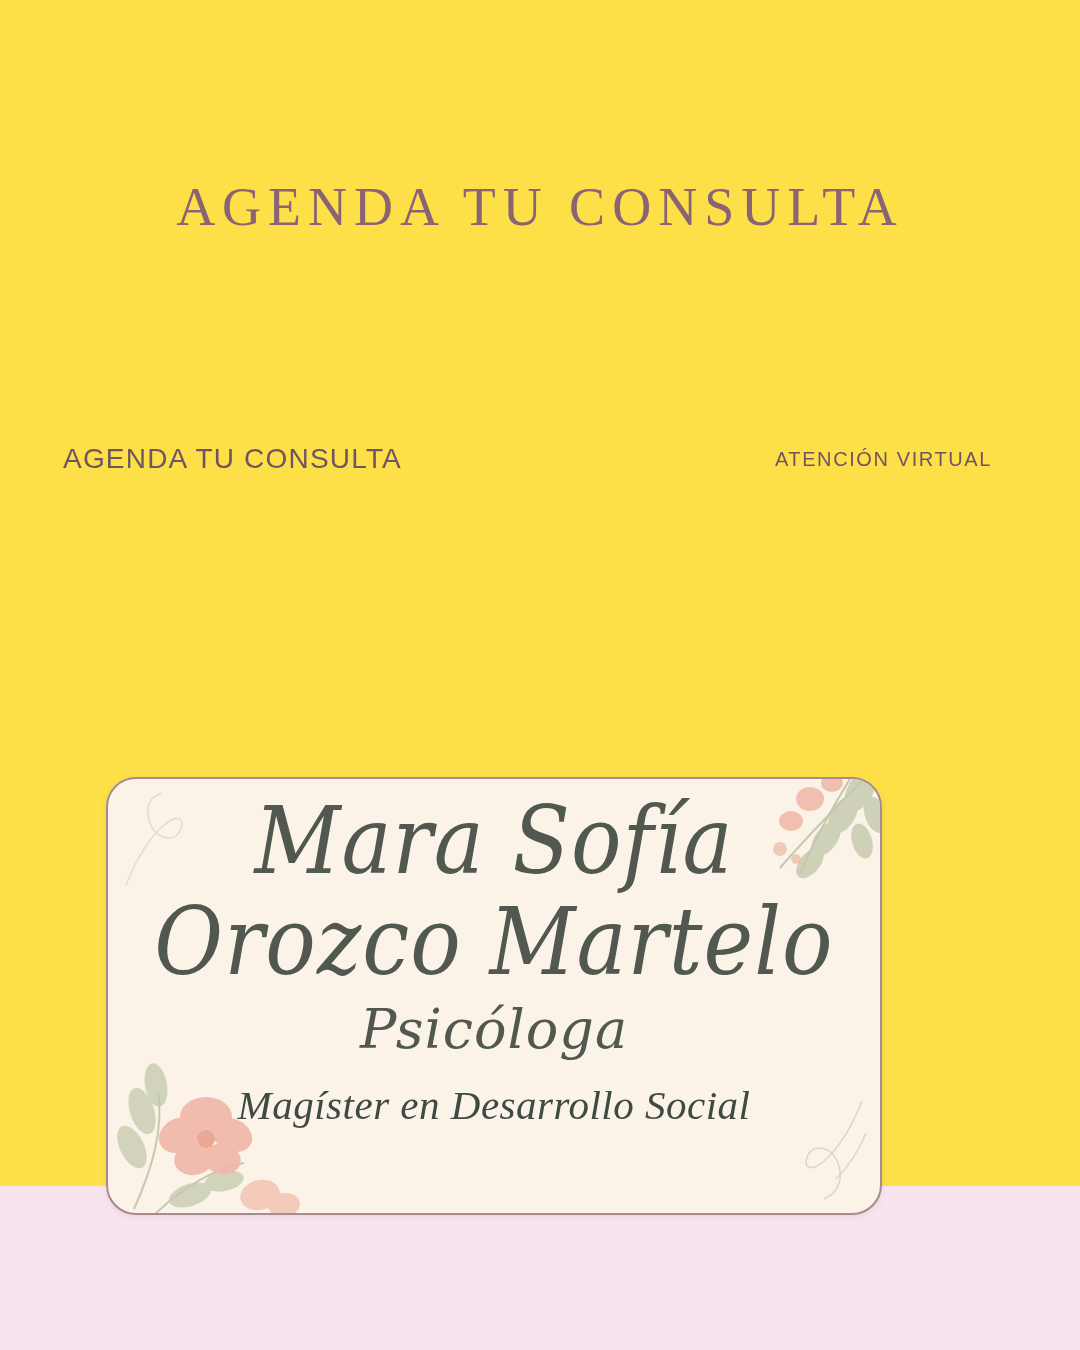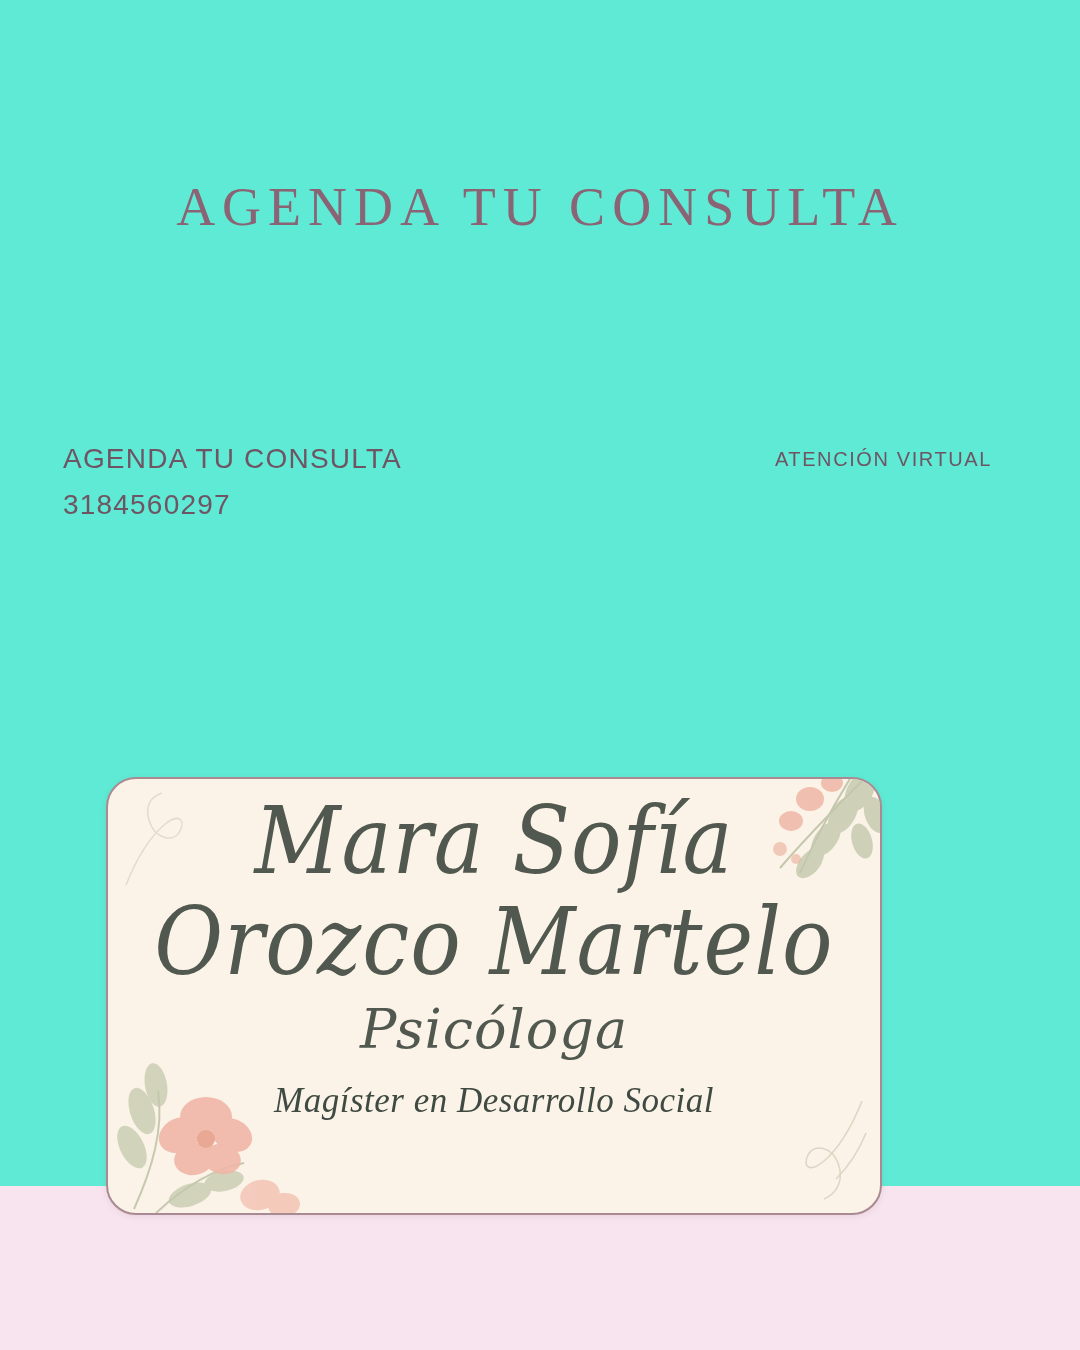--- a/index.html
+++ b/index.html
@@ -12,21 +12,21 @@
     background: #f7e4ee;
     font-family: "Liberation Sans", sans-serif;
     overflow: hidden;
     position: relative;
   }
 
   .page {
     position: relative;
     width: 1080px;
     height: 1186px;
-    background: #5eead4;
+    background: #fde047;
     text-decoration: underline;
   }
 
   
   .headline {
     position: absolute;
     top: 176px;
     left: 0;
     width: 1080px;
     text-align: center;
@@ -113,21 +113,21 @@
     letter-spacing: 1px;
     position: relative;
     z-index: 3;
   }
 
   .card-degree {
     margin-top: 24px;
     font-family: "Liberation Serif", serif;
     font-style: italic;
     color: #3f4a42;
-    font-size: 35px;
+    font-size: 41px;
     letter-spacing: 0.5px;
     position: relative;
     z-index: 3;
   }
 
   
   .deco {
     position: absolute;
     z-index: 1;
     pointer-events: none;
@@ -139,21 +139,20 @@
 </style>
 </head>
 <body>
 
 <div class="page">
 
   <div class="headline">AGENDA TU CONSULTA</div>
 
   <div class="info-left">
     <div>AGENDA TU CONSULTA</div>
-    <div>3184560297</div>
   </div>
 
   <div class="info-right">ATENCIÓN  VIRTUAL</div>
 
   <div class="card">
 
     <svg class="deco deco-tr" width="230" height="190" viewBox="0 0 230 190">
       <g stroke="#b9bfa2" stroke-width="2" fill="none" opacity="0.85">
         <path d="M210 10 C180 40 150 70 120 105"></path>
         <path d="M196 6 C176 38 156 74 140 110"></path>

